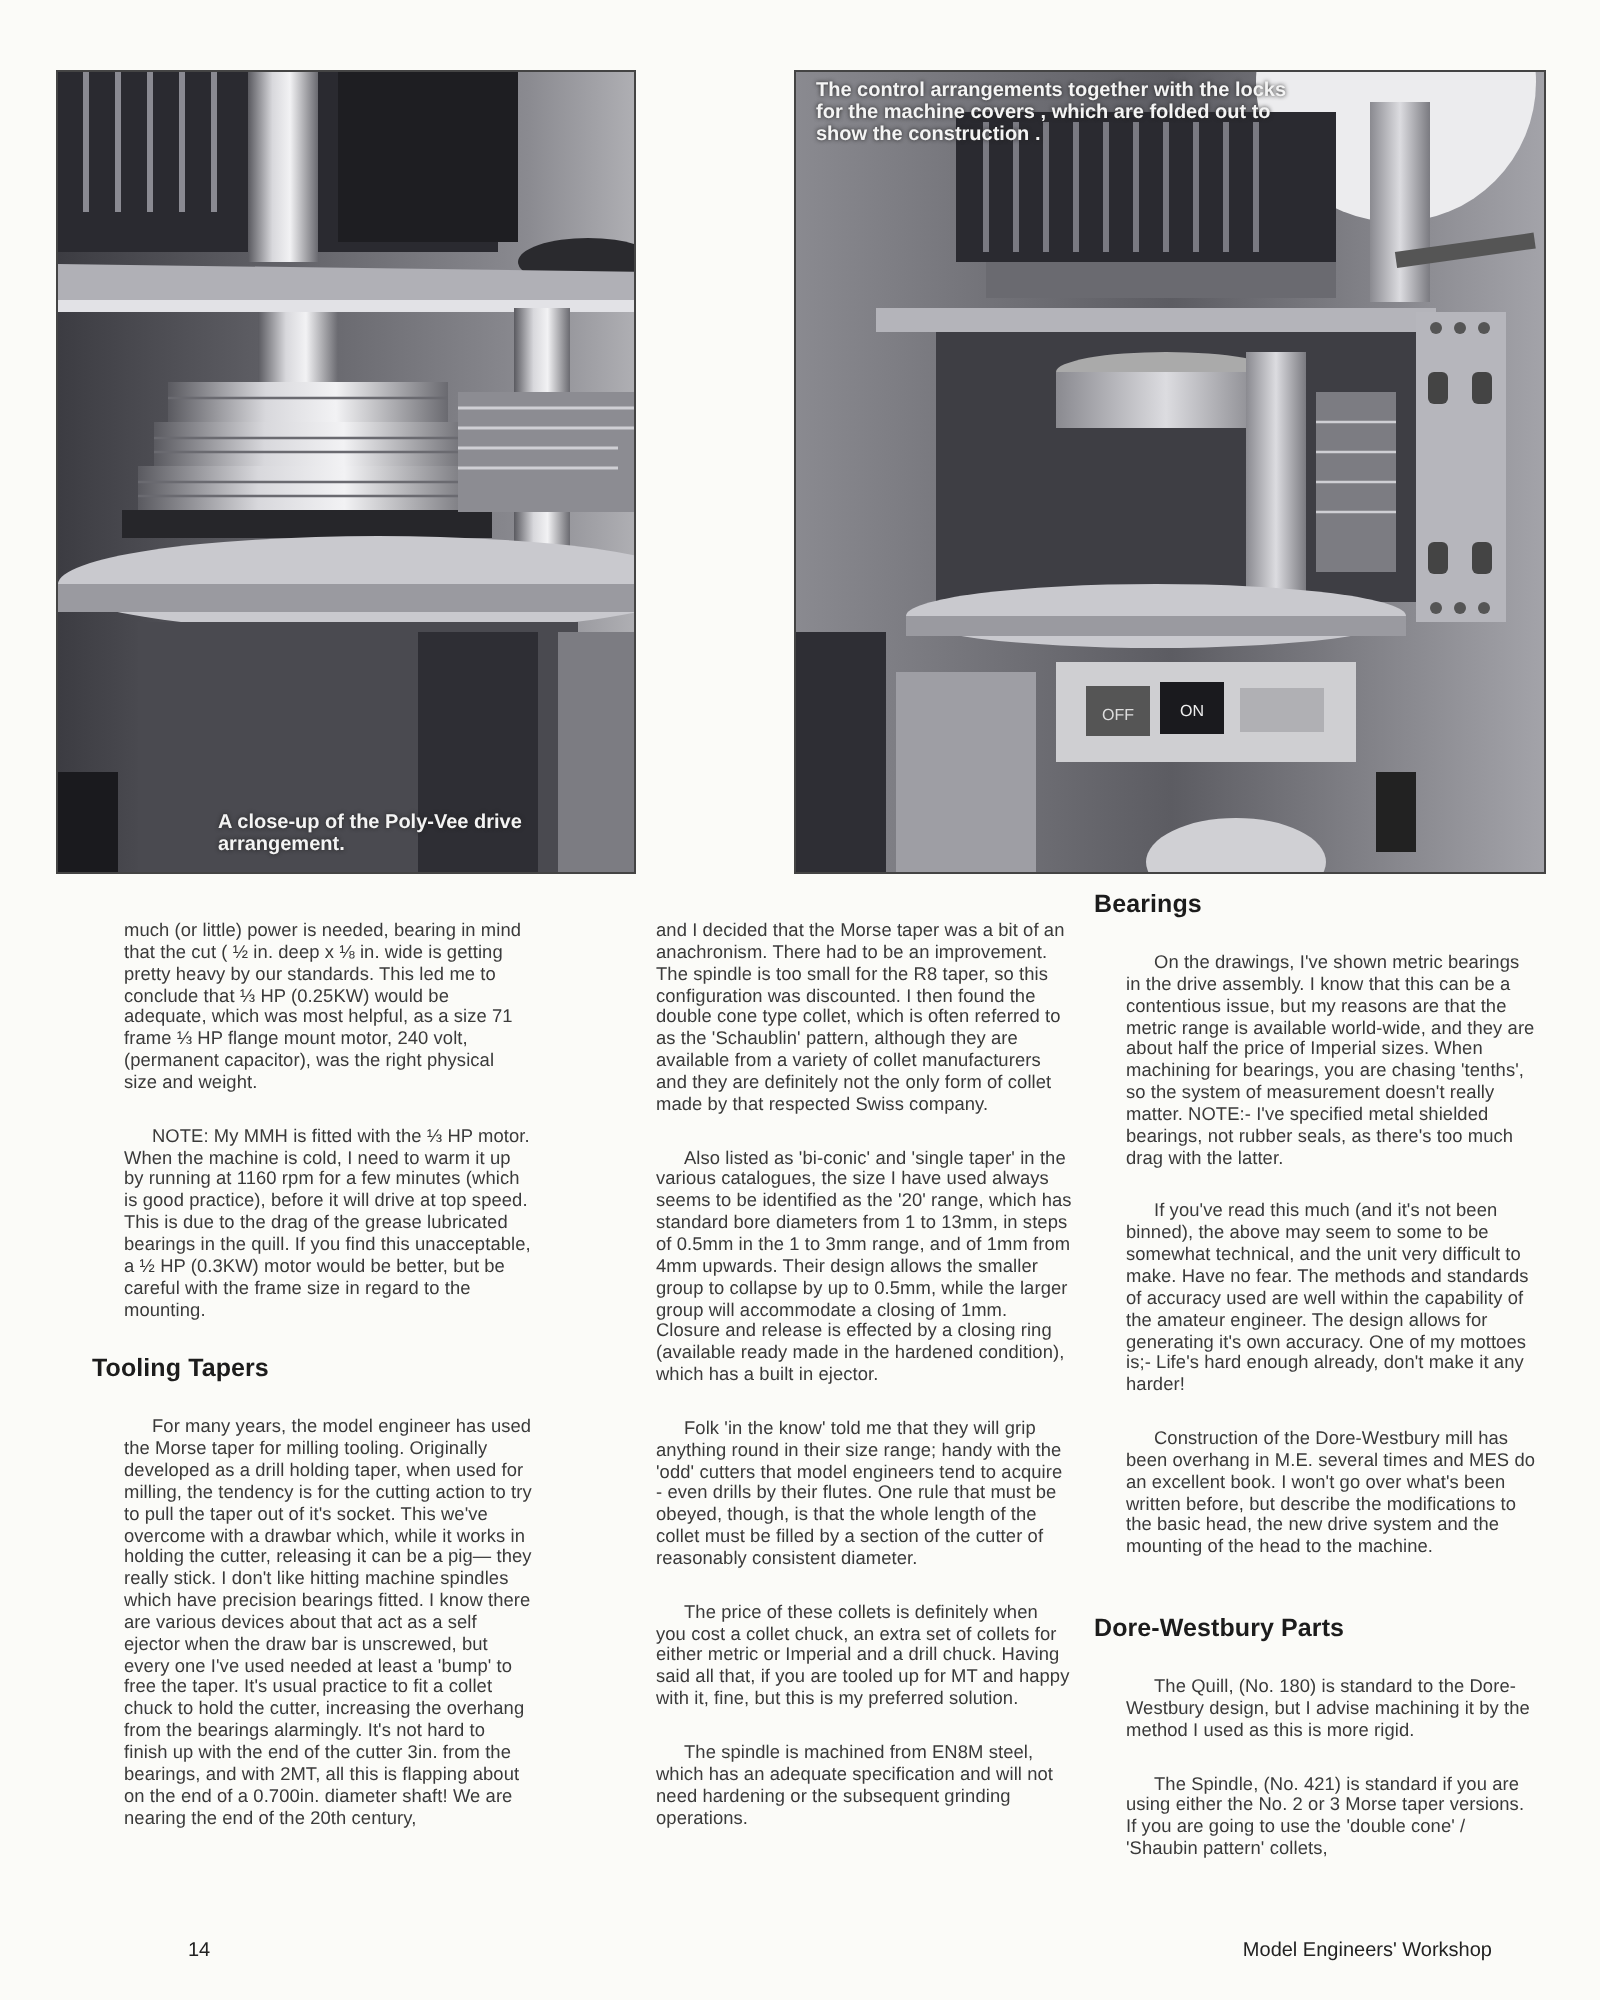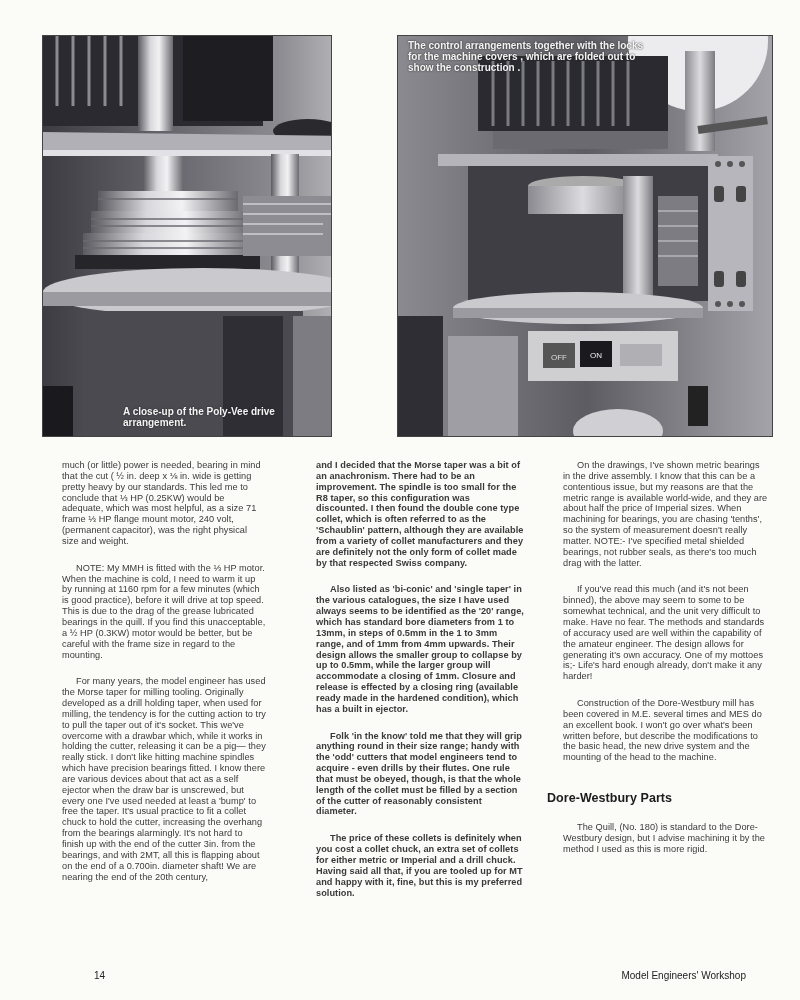--- a/index.html
+++ b/index.html
@@ -7,36 +7,36 @@
     width: 800px; height: 1000px; position: relative; overflow: hidden;
     background: #fbfbf8;
     font-family: "Liberation Sans", sans-serif;
     color: #333;
   }
   .photo {
     position: absolute; top: 35px; height: 402px;
     border: 1px solid #444; box-sizing: border-box; overflow: hidden;
     background: #6a6a70;
   }
-  #photo-left { left: 42px; width: 290px; }
+  #photo-left { left: 28px; width: 290px; }
   #photo-right { left: 397px; width: 376px; }
 
   .caption {
     position: absolute; color: #f4f4f4; font-weight: bold; 
     font-size: 10px; line-height: 11px; text-shadow: 0 0 2px #222;
   }
   #caption-left { left: 80px; bottom: 8px; }
   #caption-right { left: 10px; top: 4px; width: 240px; }
 
   .col {
     position: absolute; top: 444px; font-size: 9.2px; line-height: 10.85px;
     color: #3a3a3a; letter-spacing: 0.05px;
   }
   #col1 { left: 46px; width: 236px; }
-  #col2 { left: 300px; width: 240px; font-weight: bold; }
+  #col2 { left: 312px; width: 240px; }
   #col3 { left: 547px; width: 238px; }
 
   .col p { margin: 16px; text-indent: 0; }
   .col p.ind { text-indent: 14px; }
   .col h2 {
     margin: 0; font-size: 12.5px; font-weight: bold; color: #1c1c1c; line-height: 16px;
   }
   .folio { position: absolute; top: 970px; font-size: 10px; color: #222; margin-left: 48px; }
   #page-number { left: 46px; }
   #mag-name { right: 54px; }
@@ -188,32 +188,36 @@
     <rect x="0" y="280" width="45" height="122" fill="#2e2e34"></rect>
     <ellipse cx="220" cy="395" rx="45" ry="22" fill="#d0d0d4"></ellipse>
     <rect x="290" y="350" width="20" height="40" fill="#222"></rect>
   </svg>
   <div class="caption" id="caption-right">The control arrangements together with the locks for the machine covers , which are folded out to show the construction .</div>
 </div>
 
 <div class="col" id="col1">
   <p>much (or little) power is needed, bearing in mind that the cut ( ½ in. deep x ⅛ in. wide is getting pretty heavy by our standards. This led me to conclude that ⅓ HP (0.25KW) would be adequate, which was most helpful, as a size 71 frame ⅓ HP flange mount motor, 240 volt, (permanent capacitor), was the right physical size and weight.</p>
   <p class="ind">NOTE: My MMH is fitted with the ⅓ HP motor. When the machine is cold, I need to warm it up by running at 1160 rpm for a few minutes (which is good practice), before it will drive at top speed. This is due to the drag of the grease lubricated bearings in the quill. If you find this unacceptable, a ½ HP (0.3KW) motor would be better, but be careful with the frame size in regard to the mounting.</p>
+  <h2 style="margin-top:9px;margin-bottom:6px">Tooling Tapers</h2>
   <p class="ind">For many years, the model engineer has used the Morse taper for milling tooling. Originally developed as a drill holding taper, when used for milling, the tendency is for the cutting action to try to pull the taper out of it's socket. This we've overcome with a drawbar which, while it works in holding the cutter, releasing it can be a pig— they really stick. I don't like hitting machine spindles which have precision bearings fitted. I know there are various devices about that act as a self ejector when the draw bar is unscrewed, but every one I've used needed at least a 'bump' to free the taper. It's usual practice to fit a collet chuck to hold the cutter, increasing the overhang from the bearings alarmingly. It's not hard to finish up with the end of the cutter 3in. from the bearings, and with 2MT, all this is flapping about on the end of a 0.700in. diameter shaft! We are nearing the end of the 20th century,</p>
 </div>
 
 <div class="col" id="col2">
   <p>and I decided that the Morse taper was a bit of an anachronism. There had to be an improvement. The spindle is too small for the R8 taper, so this configuration was discounted. I then found the double cone type collet, which is often referred to as the 'Schaublin' pattern, although they are available from a variety of collet manufacturers and they are definitely not the only form of collet made by that respected Swiss company.</p>
   <p class="ind">Also listed as 'bi-conic' and 'single taper' in the various catalogues, the size I have used always seems to be identified as the '20' range, which has standard bore diameters from 1 to 13mm, in steps of 0.5mm in the 1 to 3mm range, and of 1mm from 4mm upwards. Their design allows the smaller group to collapse by up to 0.5mm, while the larger group will accommodate a closing of 1mm. Closure and release is effected by a closing ring (available ready made in the hardened condition), which has a built in ejector.</p>
   <p class="ind">Folk 'in the know' told me that they will grip anything round in their size range; handy with the 'odd' cutters that model engineers tend to acquire - even drills by their flutes. One rule that must be obeyed, though, is that the whole length of the collet must be filled by a section of the cutter of reasonably consistent diameter.</p>
   <p class="ind">The price of these collets is definitely when you cost a collet chuck, an extra set of collets for either metric or Imperial and a drill chuck. Having said all that, if you are tooled up for MT and happy with it, fine, but this is my preferred solution.</p>
+  <p class="ind">The spindle is machined from EN8M steel, which has an adequate specification and will not need hardening or the subsequent grinding operations.</p>
 </div>
 
 <div class="col" id="col3">
+  <h2 style="margin-bottom:7px">Bearings</h2>
   <p class="ind">On the drawings, I've shown metric bearings in the drive assembly. I know that this can be a contentious issue, but my reasons are that the metric range is available world-wide, and they are about half the price of Imperial sizes. When machining for bearings, you are chasing 'tenths', so the system of measurement doesn't really matter. NOTE:- I've specified metal shielded bearings, not rubber seals, as there's too much drag with the latter.</p>
   <p class="ind">If you've read this much (and it's not been binned), the above may seem to some to be somewhat technical, and the unit very difficult to make. Have no fear. The methods and standards of accuracy used are well within the capability of the amateur engineer. The design allows for generating it's own accuracy. One of my mottoes is;- Life's hard enough already, don't make it any harder!</p>
-  <p class="ind">Construction of the Dore-Westbury mill has been covered in M.E. several times and MES do an excellent book. I won't go over what's been written before, but describe the modifications to the basic head, the new drive system and the mounting of the head to the machine.</p>
+  <p class="ind">Construction of the Dore-Westbury mill has been overhang in M.E. several times and MES do an excellent book. I won't go over what's been written before, but describe the modifications to the basic head, the new drive system and the mounting of the head to the machine.</p>
   <h2 style="margin-top:27px;margin-bottom:7px">Dore-Westbury Parts</h2>
   <p class="ind">The Quill, (No. 180) is standard to the Dore-Westbury design, but I advise machining it by the method I used  as this is more rigid.</p>
+  <p class="ind">The Spindle, (No. 421) is standard if you are using either the No. 2 or 3 Morse taper versions. If you are going to use the 'double cone' / 'Shaubin pattern' collets,</p>
 </div>
 
 <div class="folio" id="page-number">14</div>
 <div class="folio" id="mag-name">Model Engineers' Workshop</div>
 
 </body></html>

